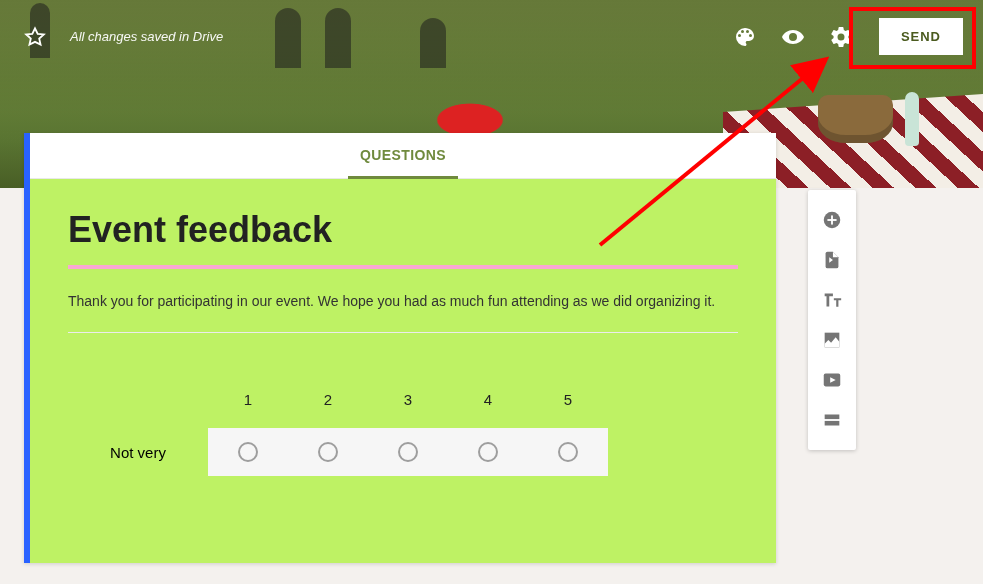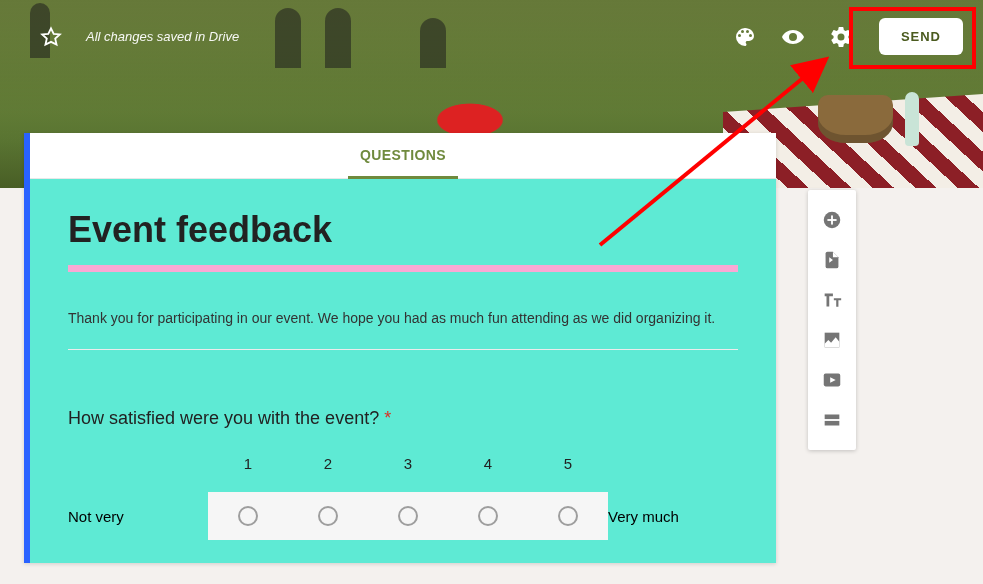--- a/index.html
+++ b/index.html
@@ -60,21 +60,21 @@
     width:14px;
     height:54px;
     background:#c9e4d7;
     border-radius:7px 7px 4px 4px;
   }
 
   
   .toolbar {
     position:absolute;
     top:18px;
-    left:16px;
+    left:0;
     right:0;
     display:flex;
     align-items:center;
     color:#fff;
     z-index:20;
   }
   .star {
     margin-left:24px;
     margin-right:24px;
     width:22px;
@@ -98,21 +98,21 @@
   }
   .send-btn {
     background:#fff;
     color:#4b5b1f;
     font-weight:700;
     font-size:13px;
     letter-spacing:1px;
     border:none;
     padding:11px 22px;
     margin: 0 20px 0 14px;
-    border-radius:6px;
+    border-radius:0;
     cursor:pointer;
   }
   .send-highlight {
     position:absolute;
     top:7px;
     right:7px;
     width:119px;
     height:54px;
     border:4px solid #ff0000;
     z-index:25;
@@ -128,21 +128,21 @@
     pointer-events:none;
   }
 
   
   .card {
     position:absolute;
     top:133px;
     left:24px;
     width:752px;
     min-height:430px;
-    background:#5eead4;
+    background:#bef264;
     border-left:6px solid #2962ff;
     box-shadow:0 1px 4px rgba(0,0,0,0.15);
     box-sizing:border-box;
   }
 
   
   .tabs {
     display:flex;
     justify-content:center;
     border-bottom:1px solid #e8e8e8;
@@ -167,23 +167,23 @@
     left:10px; right:10px; bottom:-1px;
     height:3px;
     background:#6f8a3d;
   }
 
   .card-body {
     padding:30px 38px 0 38px;
   }
   .form-title {
     font-size:36px;
-    margin:0 0 24px 0;
+    margin:0 0 10px 0;
     color:#222;
-    border-bottom:7px solid #f9a8d4;
+    border-bottom:4px solid #f9a8d4;
     padding-bottom:14px;
   }
   .form-desc {
     font-size:14px;
     color:#333;
     line-height:1.5;
   }
   .form-desc p { margin:0 0 14px 0; }
   .desc-wrap { border-bottom:1px solid #ececec; padding:12px 0 6px 0; margin-bottom:58px;}
 
@@ -198,21 +198,21 @@
     grid-template-columns: 140px repeat(5, 80px) 140px;
     text-align:center;
     font-size:15px;
     color:#222;
     margin-bottom:20px;
   }
   .scale-row {
     display:grid;
     grid-template-columns: 140px repeat(5, 80px) 140px;
     align-items:center;
-    text-align:left;
+    text-align:center;
     height:48px;
     font-size:15px;
   }
   .scale-row .band-cell {
     background:#f6f6f6;
     height:100%;
     display:flex;
     align-items:center;
     justify-content:center;
   }
@@ -299,24 +299,20 @@
     <div class="tab active">QUESTIONS</div>
   </div>
 
   <div class="card-body">
     <h1 class="form-title">Event feedback</h1>
 
     <div class="desc-wrap form-desc">
       <p>Thank you for participating in our event. We hope you had as much fun attending as we did organizing it.</p>
     </div>
 
-    <div class="question">
-      <span>How satisfied were you with the event?</span>
-      <span class="req-star"> *</span>
-    </div>
 
     <div class="scale-headers">
       <span></span>
       <span>1</span>
       <span>2</span>
       <span>3</span>
       <span>4</span>
       <span>5</span>
       <span></span>
     </div>
@@ -331,21 +327,20 @@
         </span>
       <span class="band-cell">
           <span class="radio"></span>
         </span>
       <span class="band-cell">
           <span class="radio"></span>
         </span>
       <span class="band-cell">
           <span class="radio"></span>
         </span>
-      <span>Very much</span>
     </div>
   </div>
 </div>
 
 <div class="side-toolbar">
   <div class="side-btn">
     <svg viewBox="0 0 24 24">
         <circle cx="12" cy="12" r="9"></circle>
         <rect x="11" y="7" width="2" height="10" fill="#fff"></rect>
         <rect x="7" y="11" width="10" height="2" fill="#fff"></rect>

